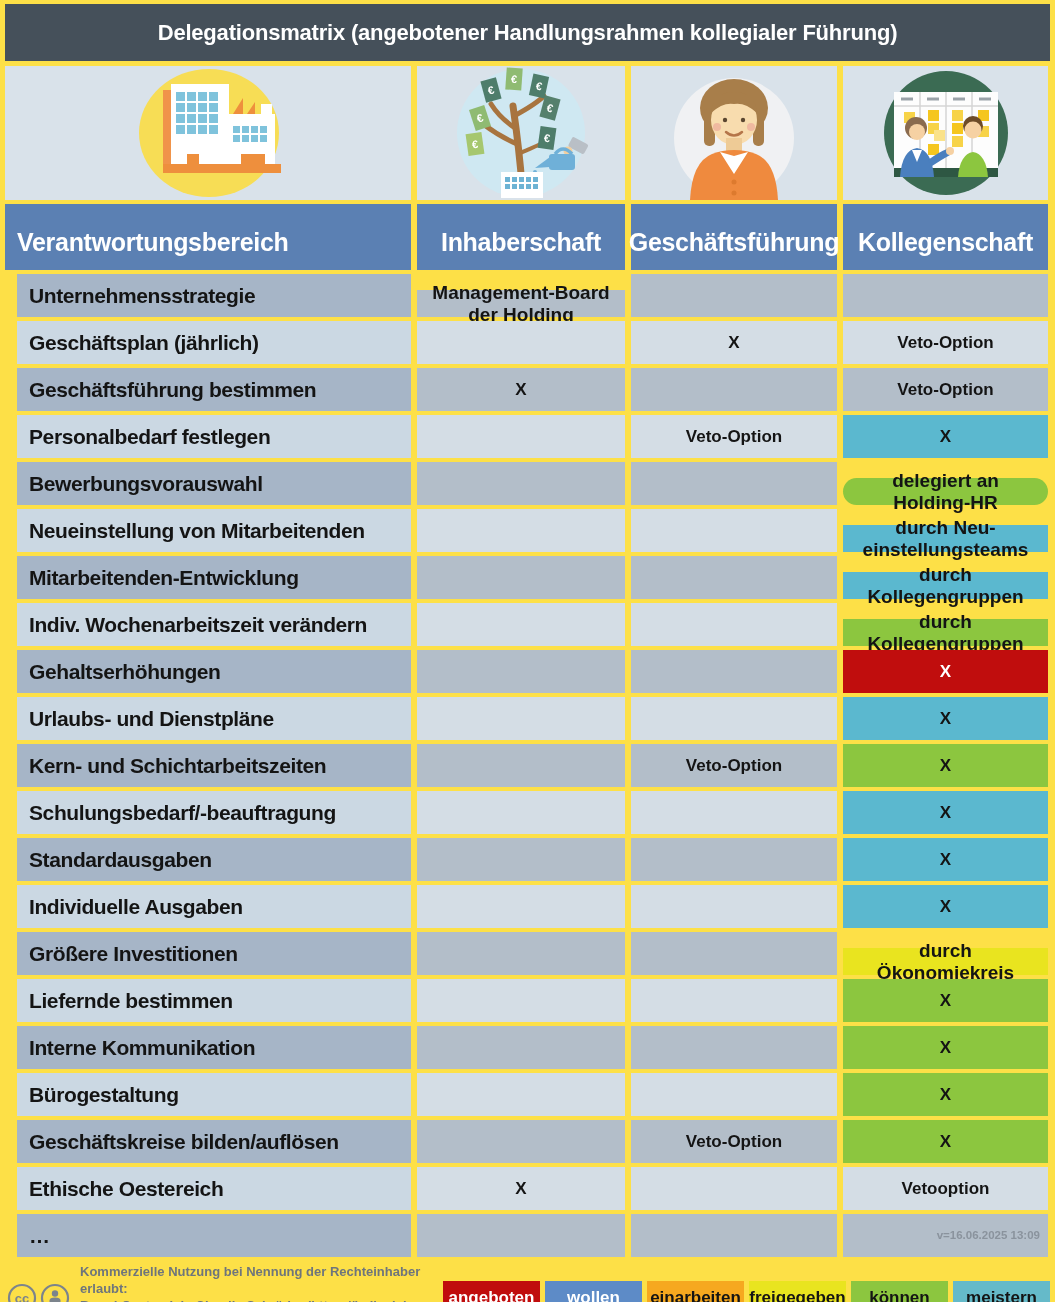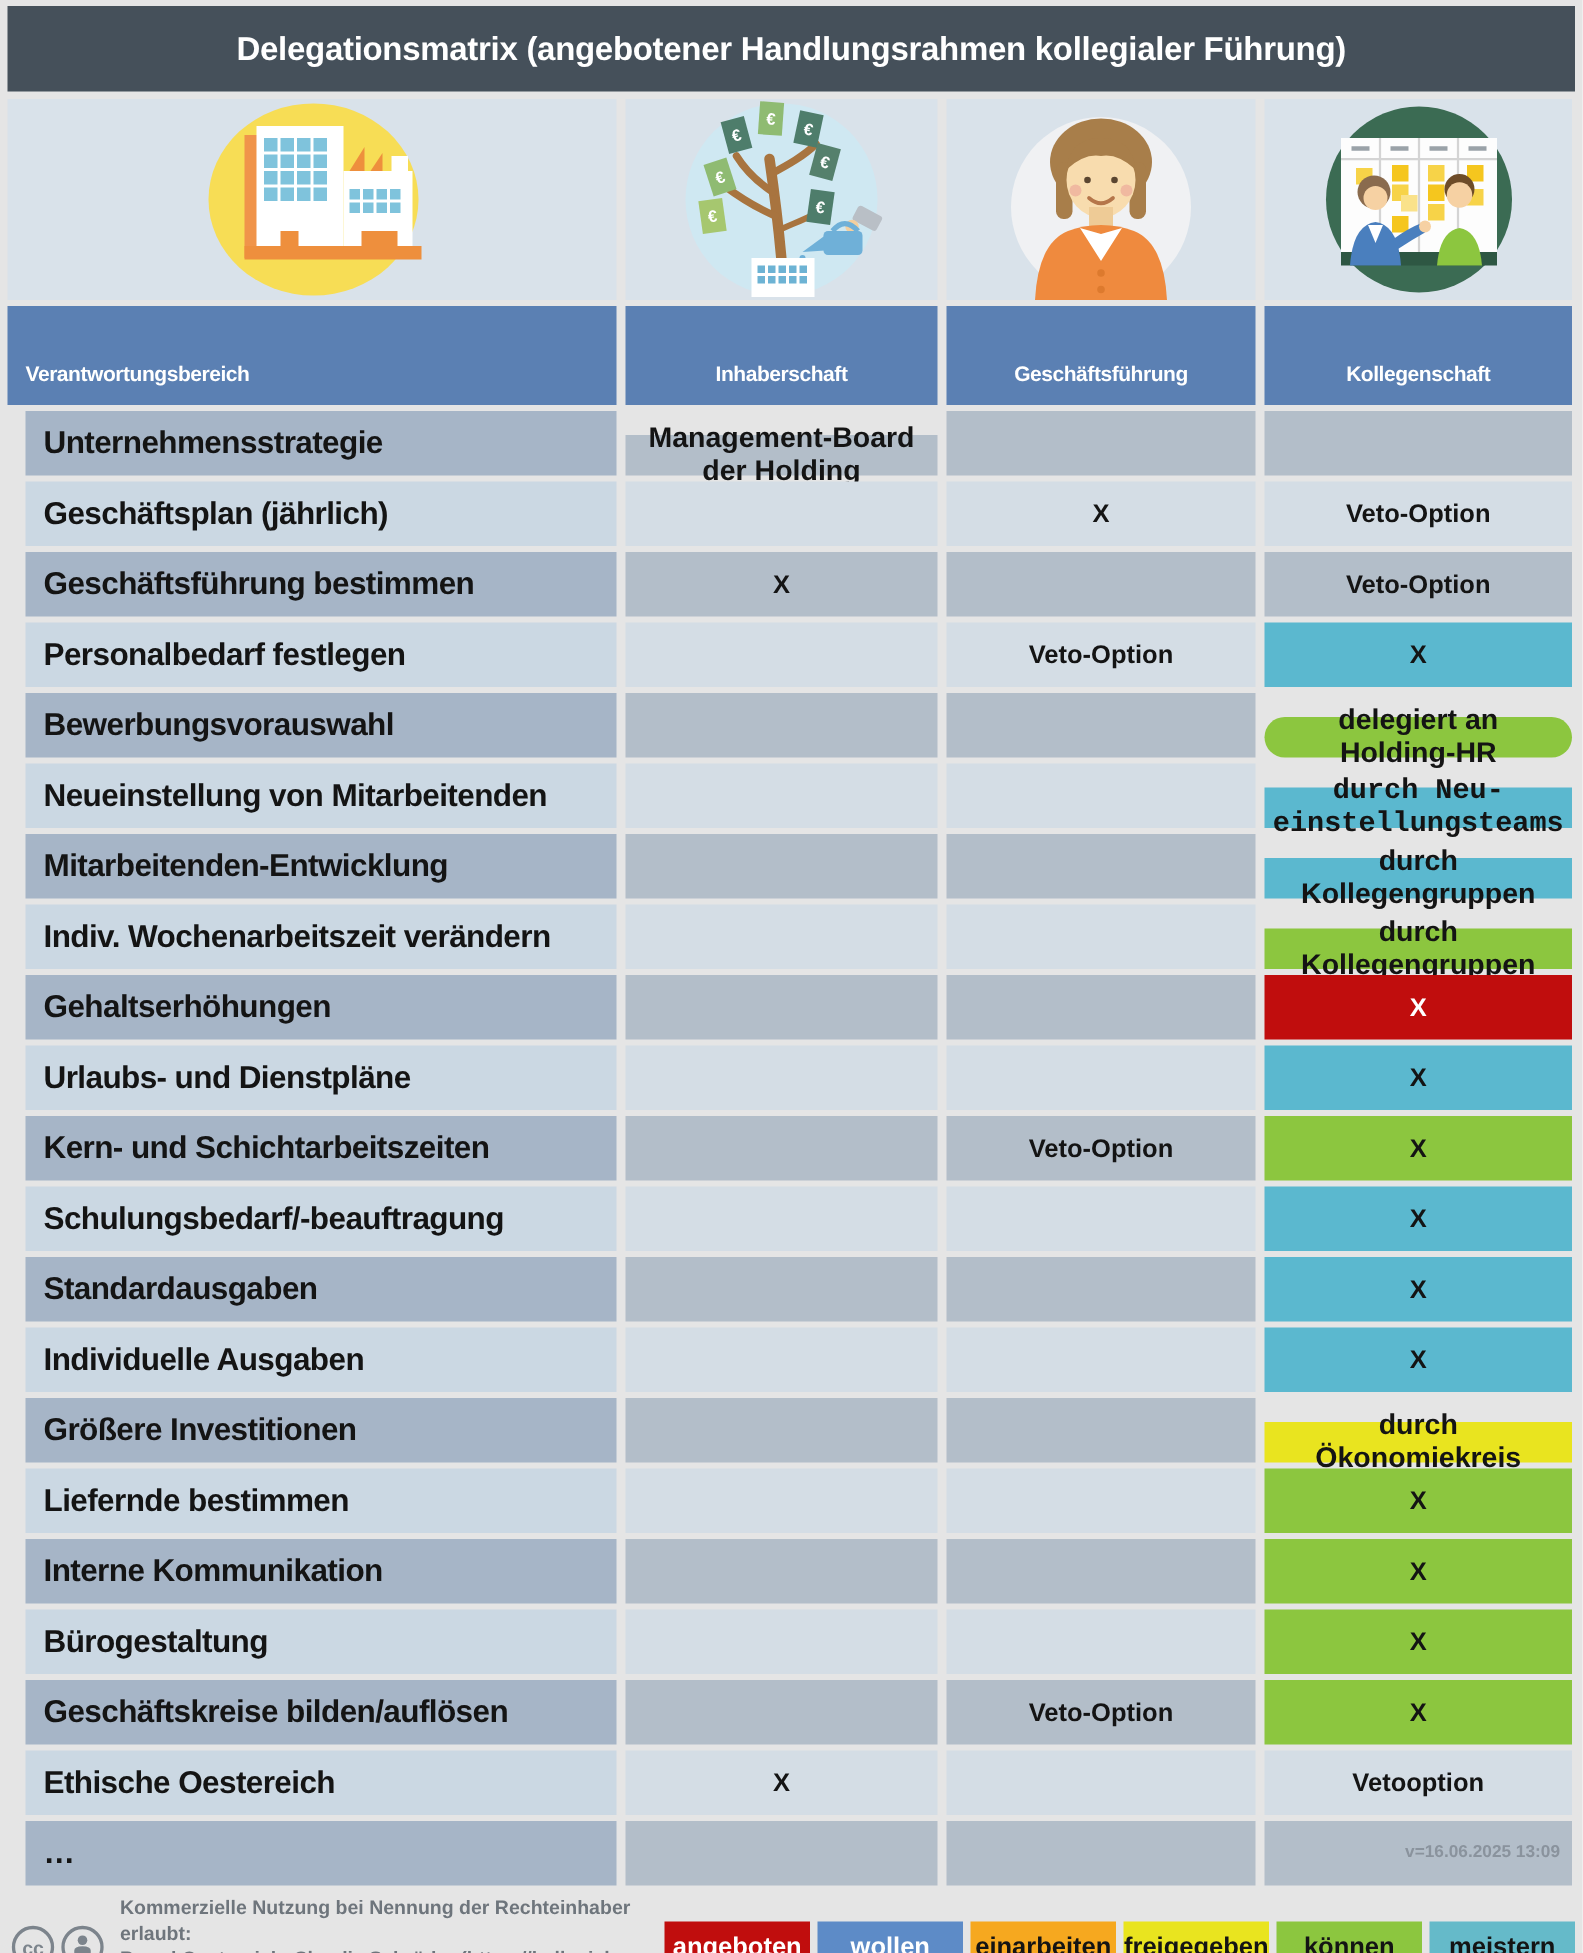--- a/index.html
+++ b/index.html
@@ -1,29 +1,29 @@
 <!DOCTYPE html>
 <html lang="de"><head>
 <meta charset="utf-8">
 <style>
   html,body{margin:0;padding:0;background:#ffffff;}
   body{width:1055px;height:1302px;overflow:hidden;
        font-family:"Liberation Sans","DejaVu Sans",sans-serif;}
-  .page{width:1055px;height:1302px;box-sizing:border-box;padding:4px 5px 0 5px;background:#e5e5e5;}
+  .page{width:1055px;height:1302px;box-sizing:border-box;padding:4px 5px 0 5px;background:#fde047;}
 
   .titlebar{height:57px;background:#45505a;color:#fff;display:flex;align-items:center;justify-content:center;
             font-size:22px;font-weight:700;letter-spacing:-0.2px;margin-bottom:5px;}
 
   .grid{display:grid;grid-template-columns:406px 208px 206px 205px;
         grid-template-rows:134px 66px repeat(21,43px);
         column-gap:6px;row-gap:4px;}
 
   .icon-cell{background:#d9e2ea;display:flex;align-items:center;justify-content:center;overflow:hidden;}
 
-  .header{background:#5b80b3;color:#fff;font-weight:700;font-size:14px;letter-spacing:-0.3px;
+  .header{background:#5b80b3;color:#fff;font-weight:700;font-size:25px;letter-spacing:-0.3px;
           display:flex;align-items:flex-end;justify-content:center;padding-bottom:13px;box-sizing:border-box;}
   .header.hleft{justify-content:flex-start;padding-left:12px;}
 
   .cell{display:flex;align-items:center;box-sizing:border-box;color:#141414;white-space:pre-line;}
   .cell.label{font-size:21px;font-weight:700;letter-spacing:-0.4px;padding-left:12px;justify-content:flex-start;margin-left:12px;}
   .cell.center{font-size:17px;font-weight:700;justify-content:center;text-align:center;line-height:1.12;}
   .cell.small{font-size:19px;margin-top:16px;}
   .c1dark{background:#a6b5c7;} .c1light{background:#cbd8e3;}
   .c2dark{background:#b3bec9;} .c2light{background:#d4dde5;}
   .white-text{color:#ffffff;}
@@ -238,21 +238,21 @@
       <div class="cell center c2light">Veto-Option</div>
       <div class="cell center c2light" style="background: rgb(91, 184, 207);">X</div>
       <div class="cell label c1dark">Bewerbungsvorauswahl</div>
       <div class="cell center c2dark"></div>
       <div class="cell center c2dark"></div>
       <div class="cell center c2dark small" style="background: rgb(140, 198, 63); border-radius: 14px;">delegiert an
 Holding-HR</div>
       <div class="cell label c1light">Neueinstellung von Mitarbeitenden</div>
       <div class="cell center c2light"></div>
       <div class="cell center c2light"></div>
-      <div class="cell center c2light small" style="background: rgb(91, 184, 207); font-family: Liberation Mono, monospace;">durch Neu-
+      <div class="cell center c2light small" style="background: rgb(91, 184, 207);">durch Neu-
 einstellungsteams</div>
       <div class="cell label c1dark">Mitarbeitenden-Entwicklung</div>
       <div class="cell center c2dark"></div>
       <div class="cell center c2dark"></div>
       <div class="cell center c2dark small" style="background: rgb(91, 184, 207);">durch
 Kollegengruppen</div>
       <div class="cell label c1light">Indiv. Wochenarbeitszeit verändern</div>
       <div class="cell center c2light"></div>
       <div class="cell center c2light"></div>
       <div class="cell center c2light small" style="background: rgb(140, 198, 63);">durch

